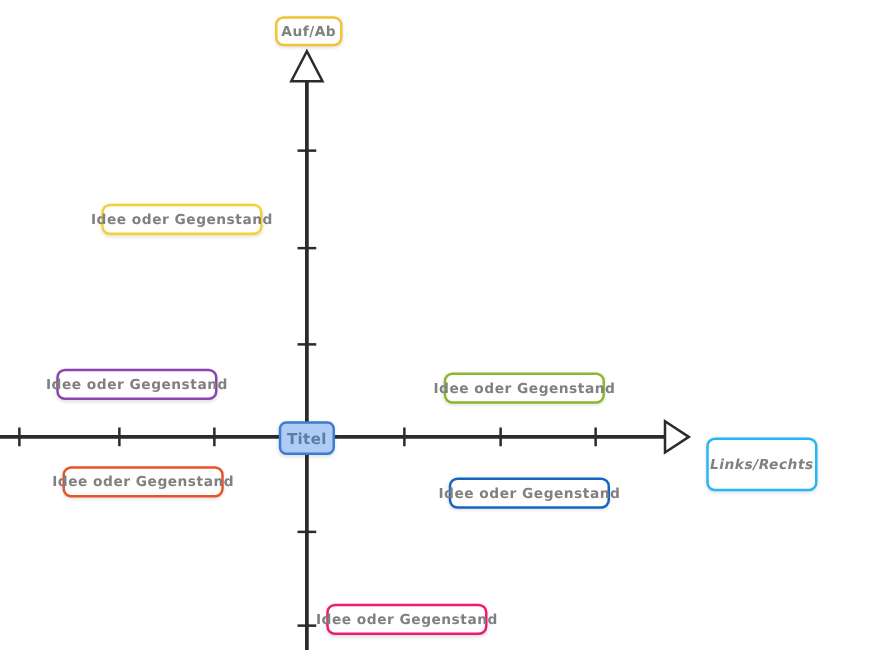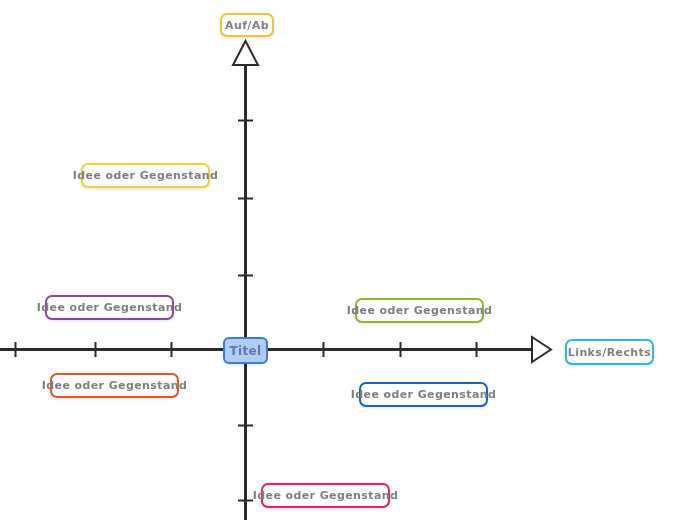--- a/index.html
+++ b/index.html
@@ -72,21 +72,21 @@
     <line x1="171.5" y1="342" x2="171.5" y2="357" stroke="#2b2b2b" stroke-width="2"></line>
     <line x1="323.5" y1="342" x2="323.5" y2="357" stroke="#2b2b2b" stroke-width="2"></line>
     <line x1="400.5" y1="342" x2="400.5" y2="357" stroke="#2b2b2b" stroke-width="2"></line>
     <line x1="476.5" y1="342" x2="476.5" y2="357" stroke="#2b2b2b" stroke-width="2"></line>
   </svg>
 
   <div class="node" style="left: 220px; top: 13px; width: 54px; height: 24px; border-color: rgb(242, 195, 53);">
     <span>Auf/Ab</span>
   </div>
 
-  <div class="node" style="left: 565px; top: 339px; width: 89px; height: 26px; border-color: rgb(41, 182, 242);">
+  <div class="node" style="left: 565px; top: 350px; width: 89px; height: 43px; border-color: rgb(41, 182, 242); font-style: italic;">
     <span>Links/Rechts</span>
   </div>
 
   <div class="node title-node" style="left: 223px; top: 337px; width: 45px; height: 27px; border-color: rgb(61, 124, 209); background: rgb(174, 204, 245); color: rgb(91, 124, 168);">
     <span>Titel</span>
   </div>
 
   <div id="nodes-layer">
       <div class="node" style="left: 81px; top: 163px; width: 129px; height: 25px; border-color: rgb(242, 211, 53); color: rgb(128, 128, 128);">
         <span>Idee oder Gegenstand</span>

